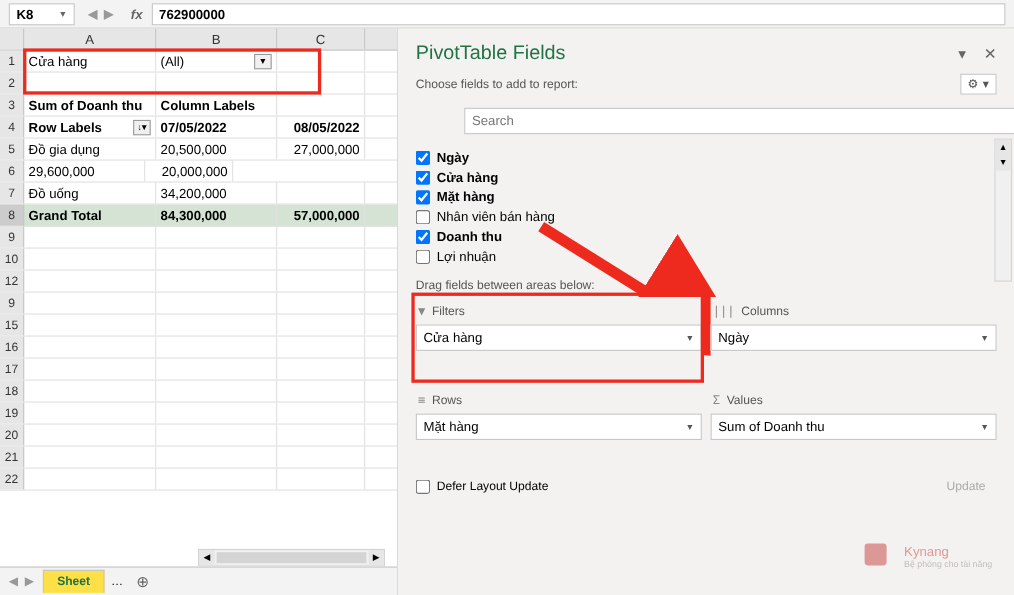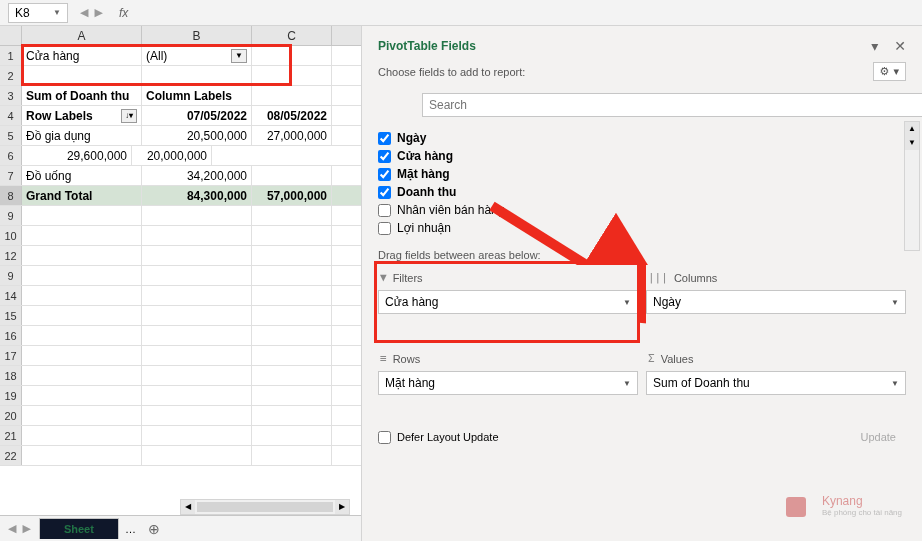--- a/index.html
+++ b/index.html
@@ -1,54 +1,54 @@
 <!DOCTYPE html>
 <html><head>
 <meta charset="utf-8">
 <style>
 * { box-sizing: border-box; margin: 0; padding: 0; font-family: "Segoe UI", Arial, sans-serif; }
 body { background: #fff; width: 922px; height: 541px; overflow: hidden; position: relative; }
 
-.top-bar { display: flex; align-items: center; height: 26px; border-bottom: 1px solid #d4d4d4; background: #f3f3f3; }
+.top-bar { display: flex; align-items: center; height: 26px; border-bottom: 1px solid #d4d4d4; background: #f3f3f3; font-weight: bold; }
 .namebox { width: 60px; height: 20px; border: 1px solid #c6c6c6; background: #fff; margin: 0 4px 0 8px; font-size: 12px; padding: 2px 6px; display: flex; align-items: center; justify-content: space-between; }
 .namebox .dd { font-size: 8px; color: #666; }
 .nav-arrows { display: flex; gap: 6px; padding: 0 8px; }
 .nav-arrows span { color: #999; font-size: 11px; }
 .fx-label { font-style: italic; color: #666; font-size: 12px; padding: 0 8px; }
 .formula-bar { flex: 1; border: 1px solid #c6c6c6; background: #fff; height: 20px; font-size: 12px; padding: 2px 6px; margin-right: 8px; }
 
 .main { display: flex; height: 515px; }
 
 .sheet-area { width: 362px; border-right: 1px solid #d4d4d4; display: flex; flex-direction: column; position: relative; }
 .col-headers { display: flex; background: #e6e6e6; border-bottom: 1px solid #c6c6c6; height: 20px; font-size: 12px; }
 .corner { width: 22px; border-right: 1px solid #c6c6c6; background: #e6e6e6; }
 .col-h { border-right: 1px solid #c6c6c6; text-align: center; line-height: 20px; color: #333; }
 .col-A { width: 120px; } .col-B { width: 110px; } .col-C { width: 80px; }
 
 .rows { flex: 1; overflow: hidden; }
 .row { display: flex; height: 20px; font-size: 12px; border-bottom: 1px solid #e0e0e0; }
 .row-h { width: 22px; background: #e6e6e6; border-right: 1px solid #c6c6c6; text-align: center; line-height: 20px; color: #333; font-size: 11px; }
 .cell { border-right: 1px solid #e0e0e0; padding: 2px 4px; line-height: 16px; white-space: nowrap; overflow: hidden; }
-.cA { width: 120px; } .cB { width: 110px; text-align: right; } .cC { width: 80px; text-align: right; }
+.cA { width: 120px; } .cB { width: 110px; } .cC { width: 80px; text-align: right; }
 .bold { font-weight: bold; }
 .dd-btn { display: inline-block; width: 16px; height: 14px; border: 1px solid #999; background: #f0f0f0; text-align: center; font-size: 8px; line-height: 12px; float: right; margin-top: 1px; }
 .highlight-row { background: #d5e3d5; }
 
 .red-box1 { position: absolute; border: 3px solid #ed2a1d; pointer-events: none; }
 .box-top { top: 18px; left: 21px; width: 271px; height: 42px; }
 
 .sheet-tabs { height: 26px; display: flex; align-items: center; border-top: 1px solid #c6c6c6; background: #f3f3f3; font-size: 11px; }
 .tab-nav { display: flex; gap: 6px; padding: 0 8px; color: #999; }
-.tab { padding: 4px 24px; background: #0f172a; border: 1px solid #c6c6c6; border-bottom: none; font-weight: bold; color: #217346; }
+.tab { padding: 4px 12px; background: #fde047; border: 1px solid #c6c6c6; border-bottom: none; font-weight: bold; color: #217346; }
 .tab-dots { padding: 4px 6px; }
 .tab-add { padding: 0 6px; color: #666; font-size: 14px; }
 
 .pane { flex: 1; background: #f3f2f1; display: flex; flex-direction: column; padding: 0; position: relative; }
 .pane-header { display: flex; align-items: center; justify-content: space-between; padding: 12px 16px 8px; }
-.pane-title { font-size: 12px; color: #217346; font-weight: bold; }
+.pane-title { font-size: 18px; color: #217346; font-weight: normal; }
 .pane-ctrls { display: flex; gap: 16px; font-size: 14px; color: #666; }
 .pane-sub { font-size: 11px; color: #555; padding: 0 16px 8px; display: flex; justify-content: space-between; align-items: center; }
 .gear-btn { border: 1px solid #c6c6c6; background: #fff; padding: 2px 6px; font-size: 11px; display: flex; gap: 4px; }
 
 .search-box { margin: 4px 16px; }
 .search-box input { width: 100%; padding: 4px 6px; border: 1px solid #c6c6c6; font-size: 12px; margin-left: 44px; }
 
 .field-list { padding: 8px 16px; font-size: 12px; position: relative; }
 .field-item { display: flex; align-items: center; gap: 6px; padding: 2px 0; }
 .field-item input { width: 13px; height: 13px; }
@@ -67,41 +67,42 @@
 .area-space { height: 24px; }
 
 .box-filters { position: absolute; top: -4px; left: 12px; width: 266px; height: 82px; border: 3px solid #ed2a1d; pointer-events: none; }
 
 .arrow-svg { position: absolute; top: 170px; left: 120px; width: 200px; height: 130px; pointer-events: none; }
 
 .footer { display: flex; align-items: center; justify-content: space-between; padding: 8px 16px; font-size: 11px; }
 .defer { display: flex; gap: 6px; align-items: center; }
 .update-btn { color: #aaa; padding: 4px 10px; }
 
-.watermark { position: absolute; right: 20px; bottom: 24px; opacity: 0.5; font-size: 12px; color: #c73f3f; display: flex; align-items: flex-end; gap: 16px; }
+.watermark { position: absolute; right: 20px; bottom: 24px; opacity: 0.5; font-size: 12px; color: #c73f3f; display: flex; align-items: flex-start; gap: 16px; }
 .watermark .logo { width: 20px; height: 20px; background: #c73f3f; display: inline-block; border-radius: 3px; }
 .watermark .sub { font-size: 8px; color: #888; }
 
 .hscroll-area { position: absolute; bottom: 26px; left: 180px; width: 170px; height: 16px; background: #f0f0f0; border: 1px solid #d4d4d4; display: flex; }
 .hscroll-area .arr { width: 14px; text-align: center; font-size: 8px; line-height: 14px; background: #e6e6e6; }
 .hscroll-area .thumb { flex: 1; background: #d4d4d4; margin: 2px; }
 </style>
 </head>
 <body>
 
 <div class="top-bar">
   <div class="namebox">
     <span>K8</span>
       <span class="dd">▼</span>
   </div>
   <div class="nav-arrows">
     <span>◀</span>
       <span>▶</span>
   </div>
   <span class="fx-label">fx</span>
+  <div class="formula-bar">762900000</div>
 </div>
 
 <div class="main">
   <div class="sheet-area">
     <div class="col-headers">
       <div class="corner"></div>
       <div class="col-h col-A">A</div>
       <div class="col-h col-B">B</div>
       <div class="col-h col-C">C</div>
     </div>
@@ -171,26 +172,20 @@
           <div class="cell cB"></div>
           <div class="cell cC"></div>
         </div>
       <div class="row">
           <div class="row-h">9</div>
           <div class="cell cA"></div>
           <div class="cell cB"></div>
           <div class="cell cC"></div>
         </div>
       <div class="row">
-          <div class="row-h">14</div>
-          <div class="cell cA"></div>
-          <div class="cell cB"></div>
-          <div class="cell cC"></div>
-        </div>
-      <div class="row">
           <div class="row-h">15</div>
           <div class="cell cA"></div>
           <div class="cell cB"></div>
           <div class="cell cC"></div>
         </div>
       <div class="row">
           <div class="row-h">16</div>
           <div class="cell cA"></div>
           <div class="cell cB"></div>
           <div class="cell cC"></div>
@@ -278,27 +273,27 @@
           <label>Ngày</label>
         </div>
         <div class="field-item checked">
           <input type="checkbox" checked="" style="">
           <label>Cửa hàng</label>
         </div>
         <div class="field-item checked">
           <input type="checkbox" checked="" style="">
           <label>Mặt hàng</label>
         </div>
+        <div class="field-item">
+          <input type="checkbox" style="">
+          <label>Nhân viên bán hàng</label>
+        </div>
         <div class="field-item checked">
           <input type="checkbox" checked="" style="">
           <label>Doanh thu</label>
-        </div>
-        <div class="field-item">
-          <input type="checkbox" style="">
-          <label>Nhân viên bán hàng</label>
         </div>
         <div class="field-item">
           <input type="checkbox" style="">
           <label>Lợi nhuận</label>
         </div>
       </div>
 
     <svg class="arrow-svg">
       <defs>
           <marker id="ah" markerWidth="12" markerHeight="12" refX="8" refY="6" orient="auto">

